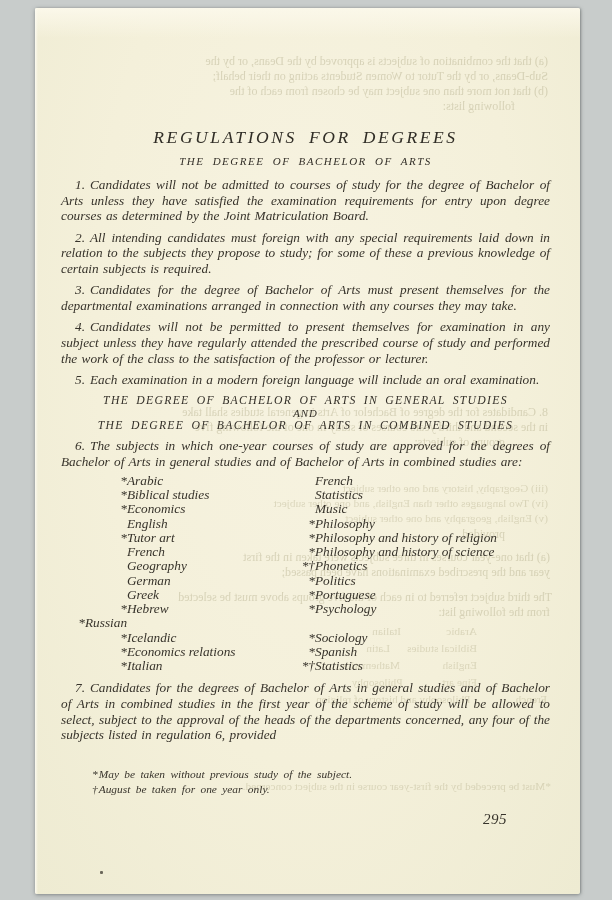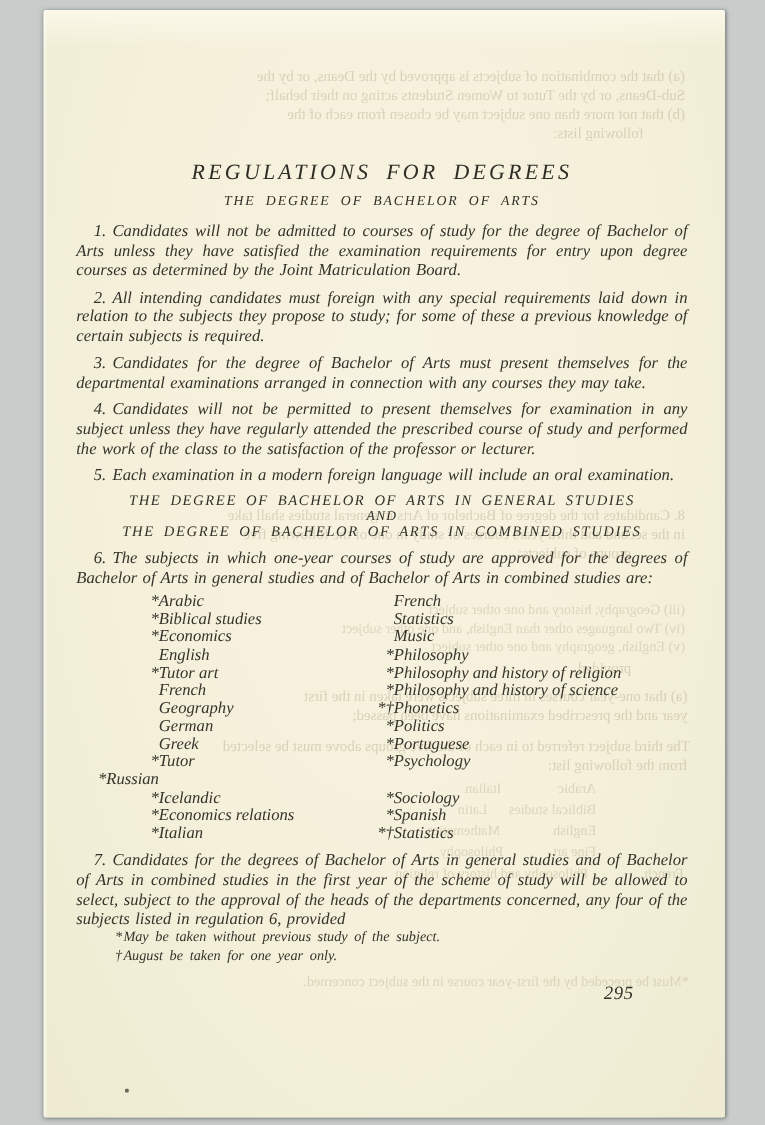--- a/index.html
+++ b/index.html
@@ -51,21 +51,21 @@
     letter-spacing:1.3px; word-spacing:3px; line-height:13.5px; color:#332f28; }
   .sechead .and { display:block; font-size:10.8px; line-height:11.5px; letter-spacing:1px; }
 
   .subjects { margin-top:4px; }
   .srow { display:flex; height:14.25px; line-height:14.25px; }
   .cell { display:flex; }
   .cell.l { margin-left:42px; width:188px; }
   .cell .mark { width:24px; text-align:right; white-space:pre; }
   .cell .name { white-space:nowrap; }
 
-  .footnotes { margin-top:0; }
+  .footnotes { margin-top:24px; }
   .footnote { margin-left:31px; font-size:11.4px; line-height:15.2px; word-spacing:2.5px; }
   .footnote .fmark { margin-right:1px; }
 
   .pageno { margin-top:14px; text-align:right; padding-right:43px;
     font-size:15px; letter-spacing:.5px; }
 
   
   .ghost {
     position:absolute; transform:scaleX(-1); filter:blur(.5px);
     color:rgba(158,152,114,.34); font-size:12px; line-height:13px;
@@ -231,21 +231,21 @@
               <span class="name">Greek</span>
             </div>
           <div class="cell">
               <span class="mark">*</span>
               <span class="name">Portuguese</span>
             </div>
         </div>
         <div class="srow">
           <div class="cell l">
               <span class="mark">*</span>
-              <span class="name">Tutor</span>
+              <span class="name">Hebrew</span>
             </div>
           <div class="cell">
               <span class="mark">*</span>
               <span class="name">Psychology</span>
             </div>
         </div>
         <div class="srow">
           <div class="cell">
               <span class="mark">*</span>
               <span class="name">Russian</span>

